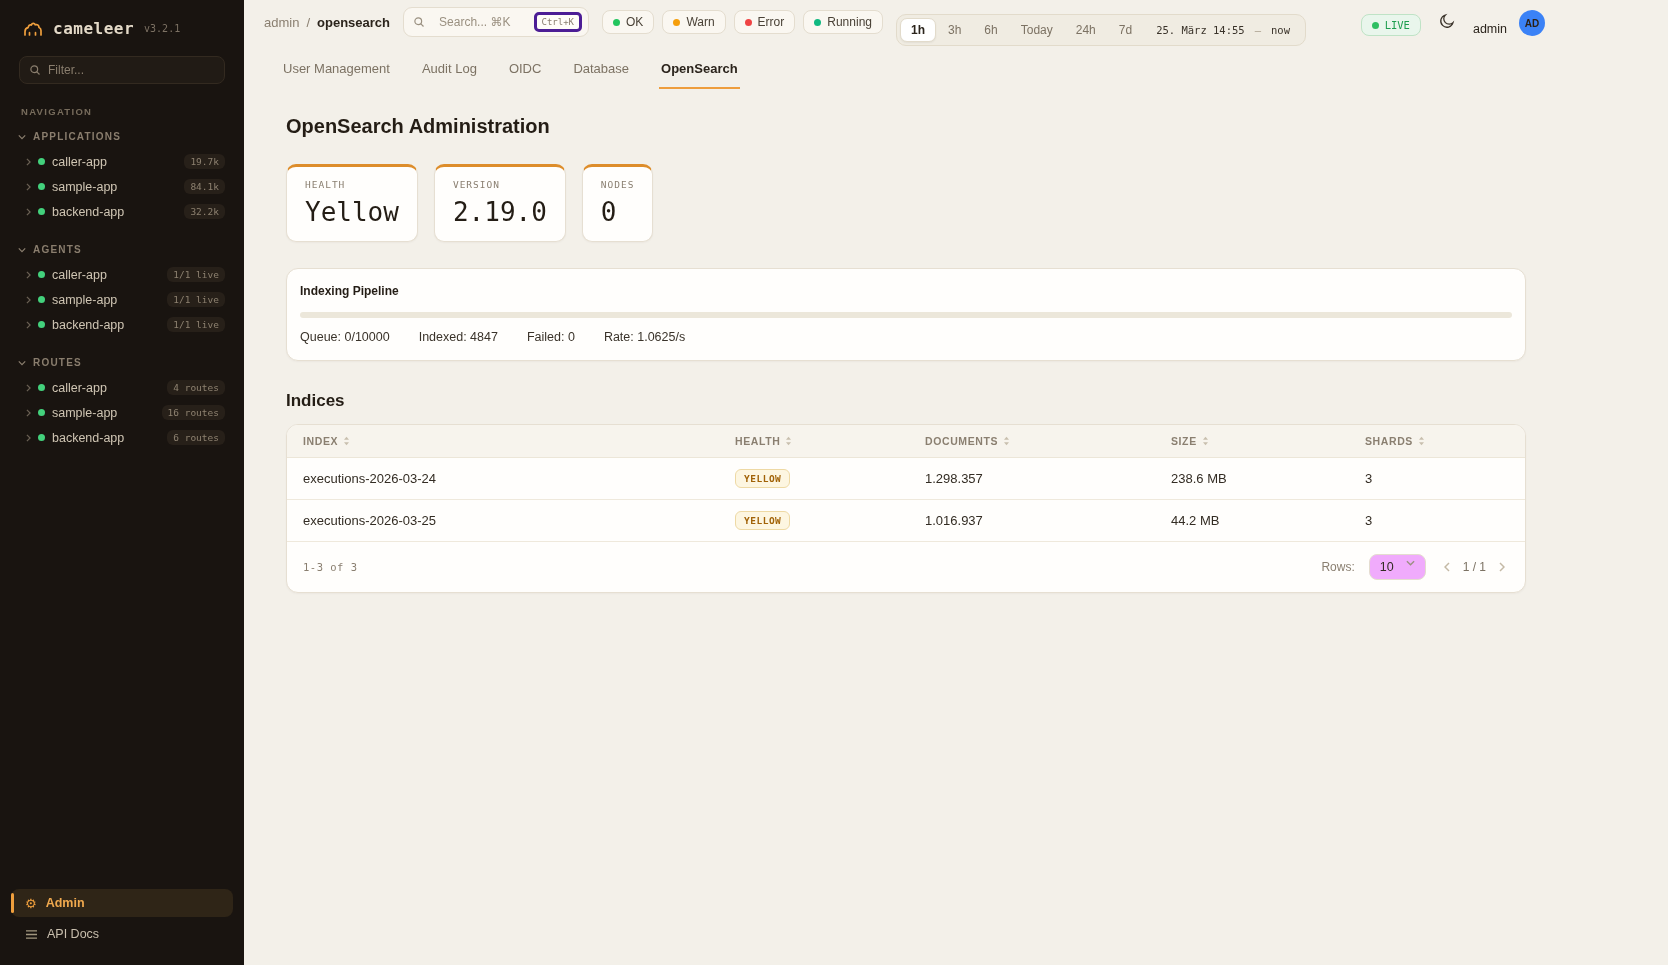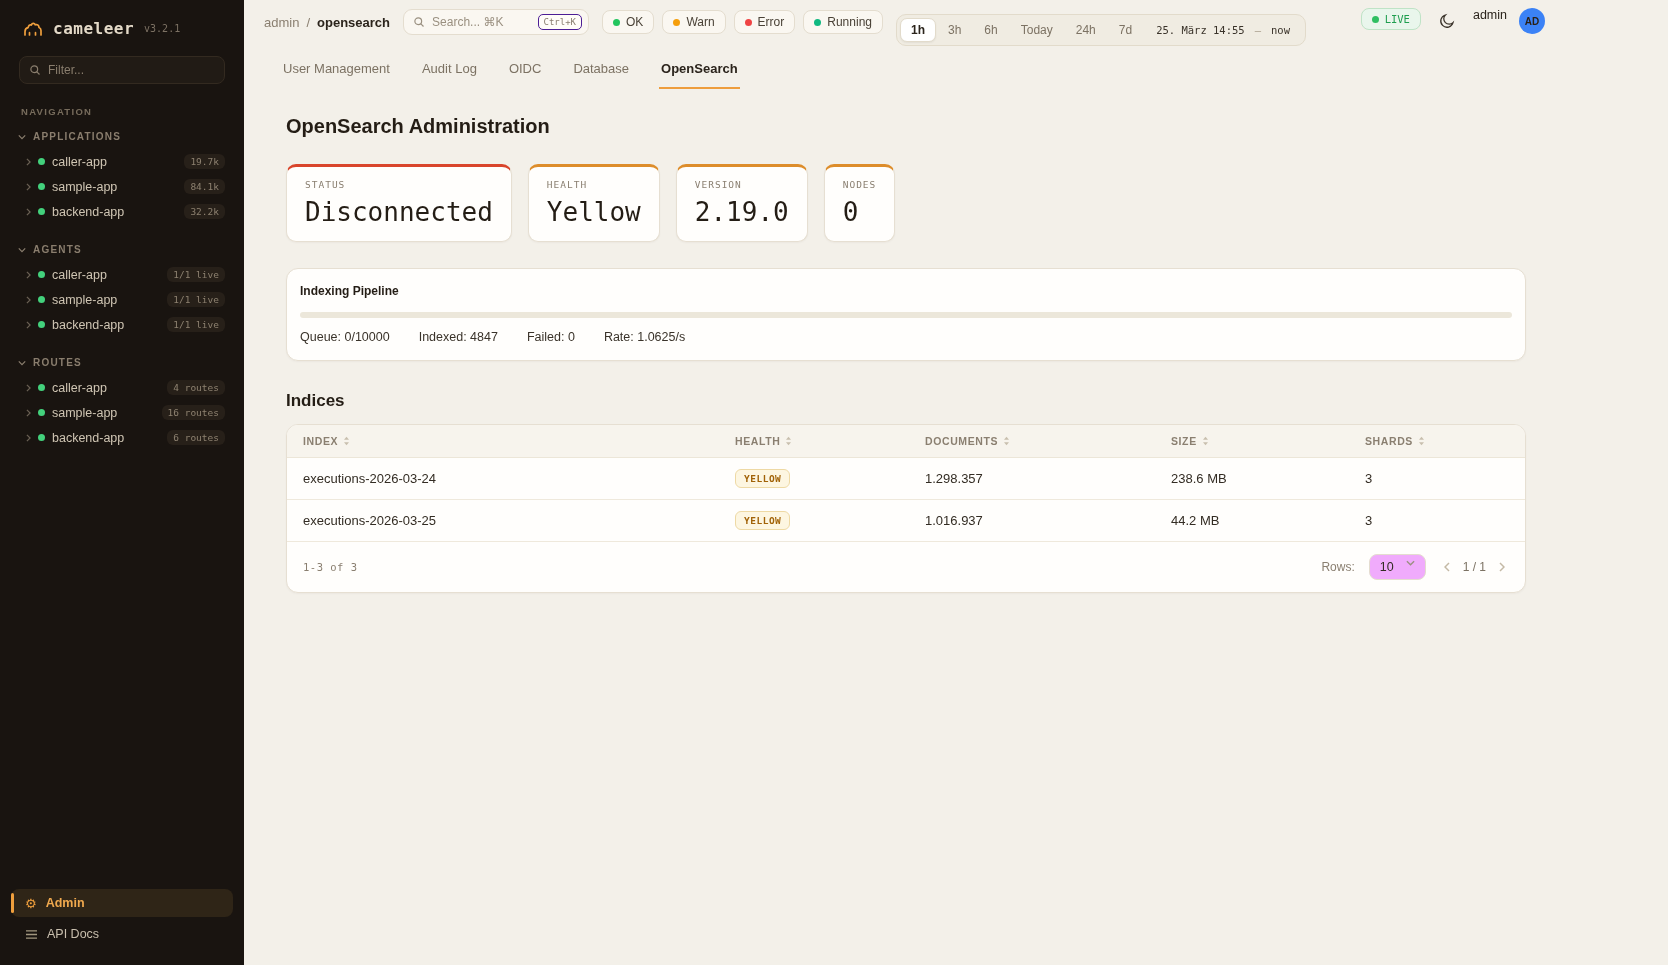--- a/index.html
+++ b/index.html
@@ -30,34 +30,34 @@
   .footer-item.active::before { content:""; position:absolute; left:0; top:4px; bottom:4px; width:3px; border-radius:2px; background:#ef9f3d; }
   .gear-glyph { font-family:"DejaVu Sans",sans-serif; font-size:13px; line-height:1; color:#ef9f3d; }
   .api-icon svg { display:block; }
 
   
   .main { flex:1; display:flex; flex-direction:column; min-width:0; }
   .topbar { height:44px; display:flex; align-items:center; padding:0 20px; gap:13px; flex:none; }
   .breadcrumb { font-size:13px; color:#8a7f70; display:flex; gap:7px; align-items:center; white-space:nowrap; }
   .bc-parent { cursor:pointer; }
   .bc-current { color:#2b241c; font-weight:700; }
-  .search-box { display:flex; align-items:center; gap:7px; background:#faf7f1; border:1px solid #e4ddcf; border-radius:9px; padding:4px 6px 4px 9px; width:186px; flex:none; cursor:text; }
+  .search-box { display:flex; align-items:center; gap:14px; background:#faf7f1; border:1px solid #e4ddcf; border-radius:9px; padding:4px 6px 4px 9px; width:186px; flex:none; cursor:text; }
   .search-box input { border:0; background:transparent; outline:none; font-size:12px; color:#5c5347; width:100%; font-family:inherit; }
   .search-box input::placeholder { color:#9a9080; }
-  .kbd { font-family:"DejaVu Sans Mono",monospace; font-size:9px; color:#8a7f70; border:1px solid #4c1d95; border-radius:5px; padding:2px 5px; background:#fffdf8; white-space:nowrap; }
+  .kbd { font-family:"DejaVu Sans Mono",monospace; font-size:9px; color:#8a7f70; border:3px solid #4c1d95; border-radius:5px; padding:2px 5px; background:#fffdf8; white-space:nowrap; }
   .filter-pills { display:flex; gap:8px; }
   .pill { display:flex; align-items:center; gap:6px; background:#faf7f1; border:1px solid #e4ddcf; border-radius:8px; padding:4px 10px; font-size:12px; color:#4a4237; cursor:pointer; white-space:nowrap; }
   .dot { width:7px; height:7px; border-radius:50%; flex:none; }
   .dot-ok { background:#22c55e; } .dot-warn { background:#f59e0b; } .dot-error { background:#ef4444; } .dot-running { background:#10b981; } .dot-live { background:#2fbf62; }
   .time-group { display:flex; align-items:center; background:#f0ece2; border:1px solid #e2dbcb; border-radius:10px; padding:3px; gap:1px;margin-top:16px; }
   .time-btn { border:1px solid transparent; background:transparent; font-size:12px; color:#7c7263; padding:4px 10px; border-radius:7px; cursor:pointer; font-family:inherit; white-space:nowrap; }
   .time-btn.active { background:#fff; border-color:#e2dbcb; color:#2b241c; font-weight:700; box-shadow:0 1px 2px rgba(0,0,0,.06); }
   .date-range { display:flex; gap:10px; align-items:center; font-family:"DejaVu Sans Mono",monospace; font-size:10.5px; color:#3a332a; padding:0 12px 0 12px; cursor:pointer; white-space:nowrap; }
   .date-sep { color:#a89d8c; }
-  .topbar-right { margin-left:auto; display:flex; align-items:flex-start; gap:12px; padding-right:103px;padding-left:36px; }
+  .topbar-right { margin-left:auto; display:flex; align-items:flex-end; gap:12px; padding-right:103px;padding-left:36px; }
   .live-pill { display:flex; gap:6px; align-items:center; background:#e9f6ec; border:1px solid #bfe3c6; color:#1e9e4f; border-radius:8px; padding:4px 10px; font-family:"DejaVu Sans Mono",monospace; font-size:10.5px; cursor:pointer; }
   .moon-btn { width:28px; height:28px; border-radius:50%; border:0; background:transparent; display:flex; align-items:center; justify-content:center; cursor:pointer; }
   .username { font-size:12.5px; color:#2b241c; }
   .avatar { width:26px; height:26px; border-radius:50%; background:#3b82f6; color:#2b1f12; font-size:10px; font-weight:700; display:flex; align-items:center; justify-content:center; cursor:pointer; flex:none; }
 
   
   .content { flex:1; overflow:auto; padding:8px 0 40px 42px; }
   .content-inner { width:1240px; }
   .tabs { display:flex; gap:28px; padding-left:0; margin-left:-5px; }
   .tab { font-size:13px; color:#7c7263; padding:9px 2px 11px; border:0; border-bottom:2px solid transparent; background:none; cursor:pointer; font-family:inherit; }
@@ -334,24 +334,20 @@
           <button class="tab">User Management</button>
           <button class="tab">Audit Log</button>
           <button class="tab">OIDC</button>
           <button class="tab">Database</button>
           <button class="tab active">OpenSearch</button>
         </nav>
 
         <h1 class="page-title">OpenSearch Administration</h1>
 
         <div class="stats-row">
-          <div class="stat-card card-red">
-            <div class="stat-label">STATUS</div>
-            <div class="stat-value">Disconnected</div>
-          </div>
           <div class="stat-card">
             <div class="stat-label">HEALTH</div>
             <div class="stat-value">Yellow</div>
           </div>
           <div class="stat-card">
             <div class="stat-label">VERSION</div>
             <div class="stat-value">2.19.0</div>
           </div>
           <div class="stat-card">
             <div class="stat-label">NODES</div>

